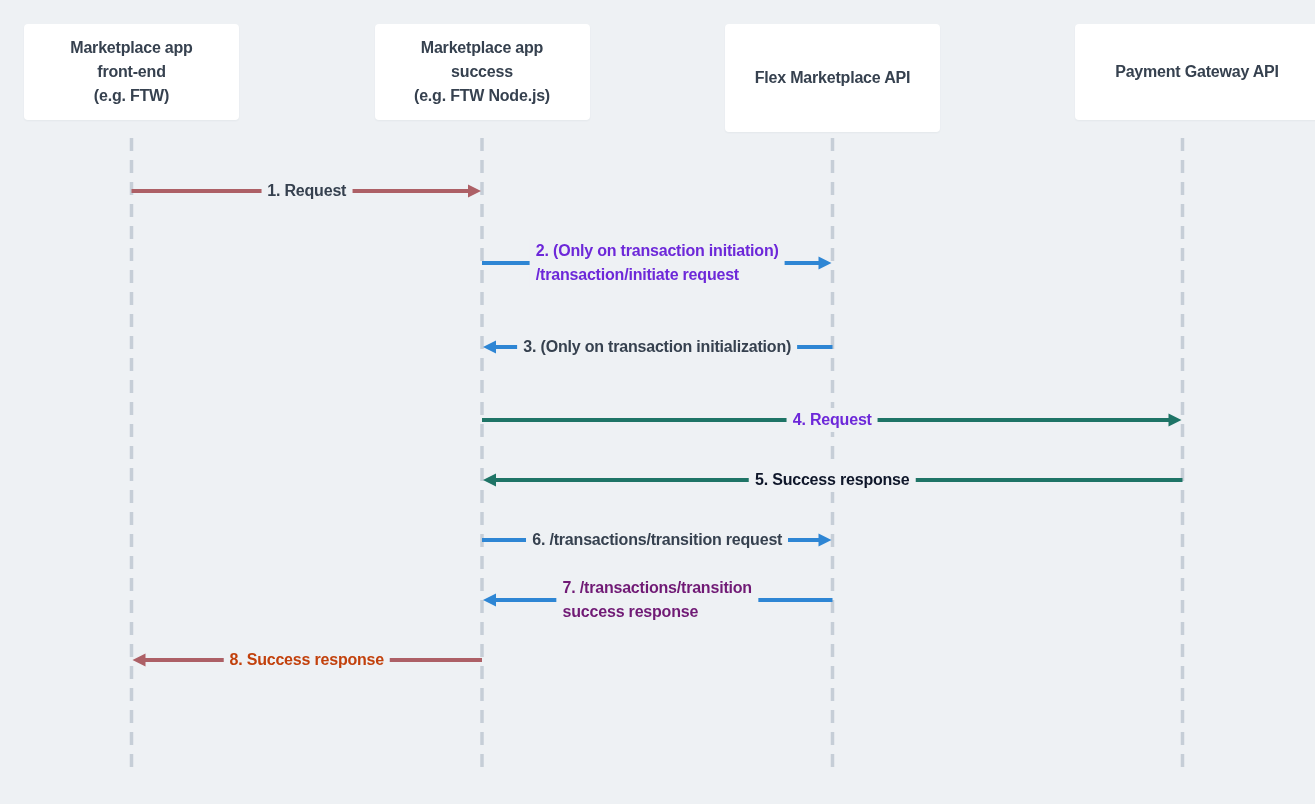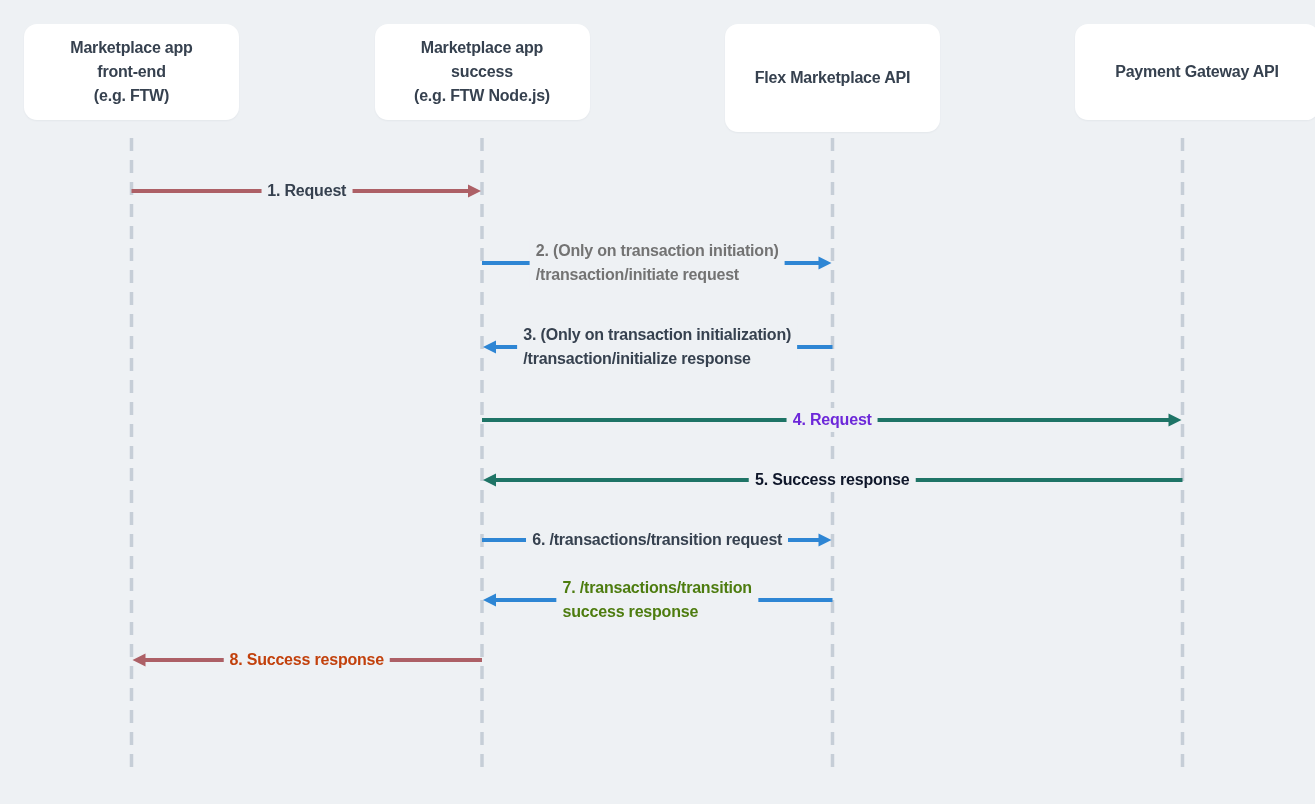--- a/index.html
+++ b/index.html
@@ -14,21 +14,21 @@
     overflow: hidden;
   }
   #canvas {
     position: absolute;
     left: 0;
     top: 0;
   }
   .participant {
     position: absolute;
     background: #ffffff;
-    border-radius: 13px;
+    border-radius: 4px;
     display: flex;
     flex-direction: column;
     justify-content: center;
     align-items: center;
     text-align: center;
     font-size: 16px;
     line-height: 24px;
     font-weight: 600;
     letter-spacing: -0.2px;
     box-shadow: 0 1px 2px rgba(40, 60, 80, 0.05);
@@ -67,38 +67,37 @@
       <line x1="482" x2="821.5" y1="540" y2="540" stroke="#2e86d4" stroke-width="4"></line>
       <polygon points="831.5,540 818.5,533.5 818.5,546.5" fill="#2e86d4"></polygon>
       <line x1="832.5" x2="493" y1="600" y2="600" stroke="#2e86d4" stroke-width="4"></line>
       <polygon points="483,600 496,593.5 496,606.5" fill="#2e86d4"></polygon>
       <line x1="482" x2="142.5" y1="660" y2="660" stroke="#ad6066" stroke-width="4"></line>
       <polygon points="132.5,660 145.5,653.5 145.5,666.5" fill="#ad6066"></polygon>
     </svg>
 <div class="msg-label" style="left: 306.75px; top: 191px; background: rgb(238, 241, 244); color: rgb(54, 65, 79);">
       <div>1. Request</div>
     </div>
-    <div class="msg-label" style="left: 657.25px; top: 263px; background: rgb(238, 241, 244); color: #737373;">
+    <div class="msg-label" style="left: 657.25px; top: 263px; background: rgb(238, 241, 244); color: #6d28d9;">
       <div>2. (Only on transaction initiation)</div>
       <div>/transaction/initiate request</div>
     </div>
     <div class="msg-label" style="left: 657.25px; top: 347px; background: rgb(238, 241, 244); color: rgb(54, 65, 79);">
       <div>3. (Only on transaction initialization)</div>
-      <div>/transaction/initialize response</div>
     </div>
     <div class="msg-label" style="left: 832.25px; top: 420px; background: rgb(238, 241, 244); color: #6d28d9;">
       <div>4. Request</div>
     </div>
     <div class="msg-label" style="left: 832.25px; top: 480px; background: rgb(238, 241, 244); color: #0f172a;">
       <div>5. Success response</div>
     </div>
     <div class="msg-label" style="left: 657.25px; top: 540px; background: rgb(238, 241, 244); color: rgb(54, 65, 79);">
       <div>6. /transactions/transition request</div>
     </div>
-    <div class="msg-label" style="left: 657.25px; top: 600px; background: rgb(238, 241, 244); color: #4d7c0f;">
+    <div class="msg-label" style="left: 657.25px; top: 600px; background: rgb(238, 241, 244); color: #701a75;">
       <div>7. /transactions/transition</div>
       <div>success response</div>
     </div>
     <div class="msg-label" style="left: 306.75px; top: 660px; background: rgb(238, 241, 244); color: #c2410c;">
       <div>8. Success response</div>
     </div>
     <div class="participant" style="left: 24px; top: 24px; width: 215px; height: 96px; background: rgb(255, 255, 255); color: rgb(54, 65, 79);">
       <div>Marketplace app</div>
       <div>front-end</div>
       <div>(e.g. FTW)</div>

